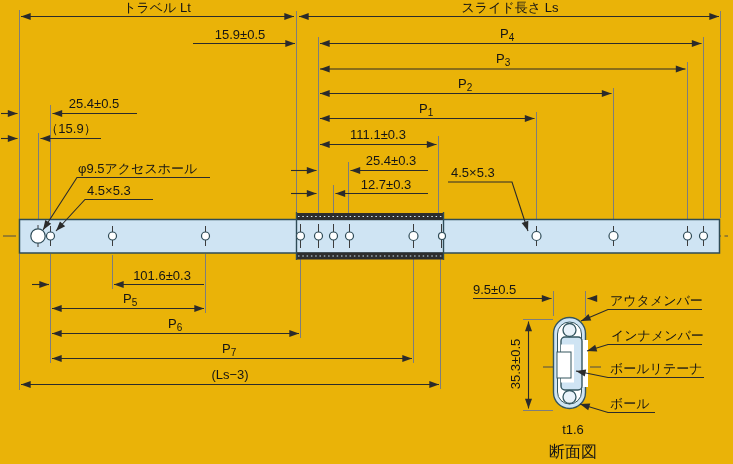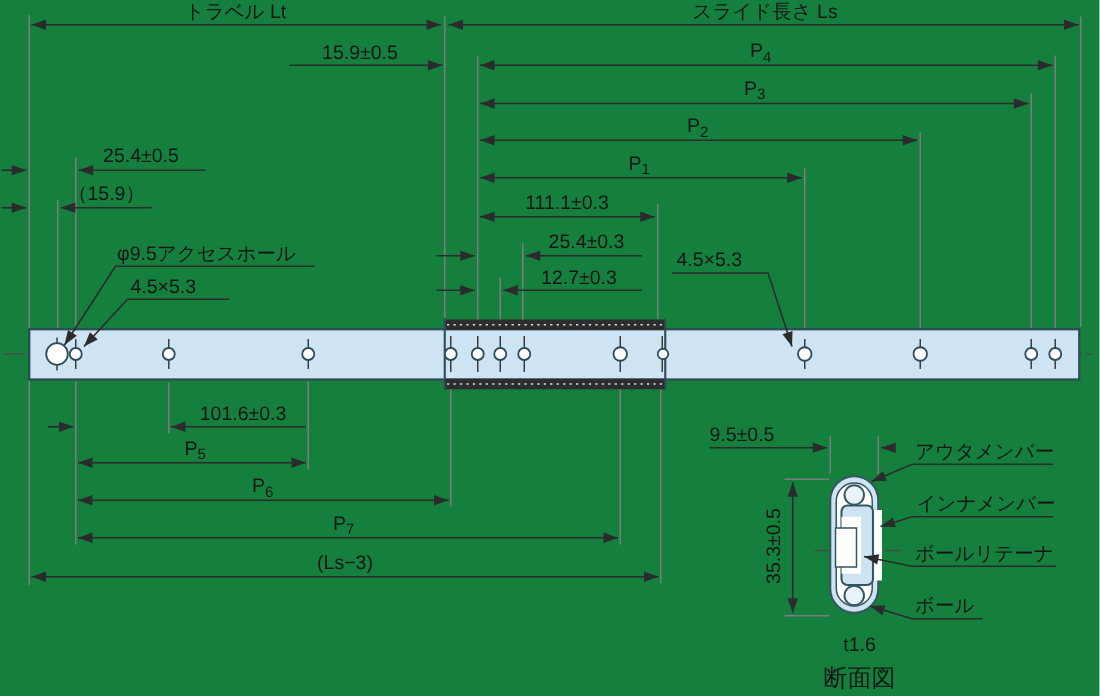--- a/index.html
+++ b/index.html
@@ -1,16 +1,16 @@
 <!DOCTYPE html>
 <html><head>
 <meta charset="utf-8">
 <style>
   html,body{margin:0;padding:0;background:#ffffff;}
-  .canvas{position:relative;width:733px;height:464px;background:#15803d;overflow:hidden;
+  .canvas{position:relative;width:733px;height:464px;background:#eab308;overflow:hidden;
           font-family:"Liberation Sans","DejaVu Sans",sans-serif;}
   svg{display:block}
   .dim{stroke:#2b2b2b;stroke-width:1.1;fill:none;}
   .ext{stroke:#7d7d7d;stroke-width:1;fill:none;}
   .lead{stroke:#2b2b2b;stroke-width:1.1;fill:none;}
   .cl{stroke:#4a4a4a;stroke-width:1;fill:none;stroke-dasharray:13 3.5 3.5 3.5;}
   .tick{stroke:#3c3c3c;stroke-width:1;fill:none;}
   text{fill:#151515;font-size:13px;font-family:"Liberation Sans","DejaVu Sans",sans-serif;}
   .sub{font-size:10px;}
   .big{font-size:16px;}

